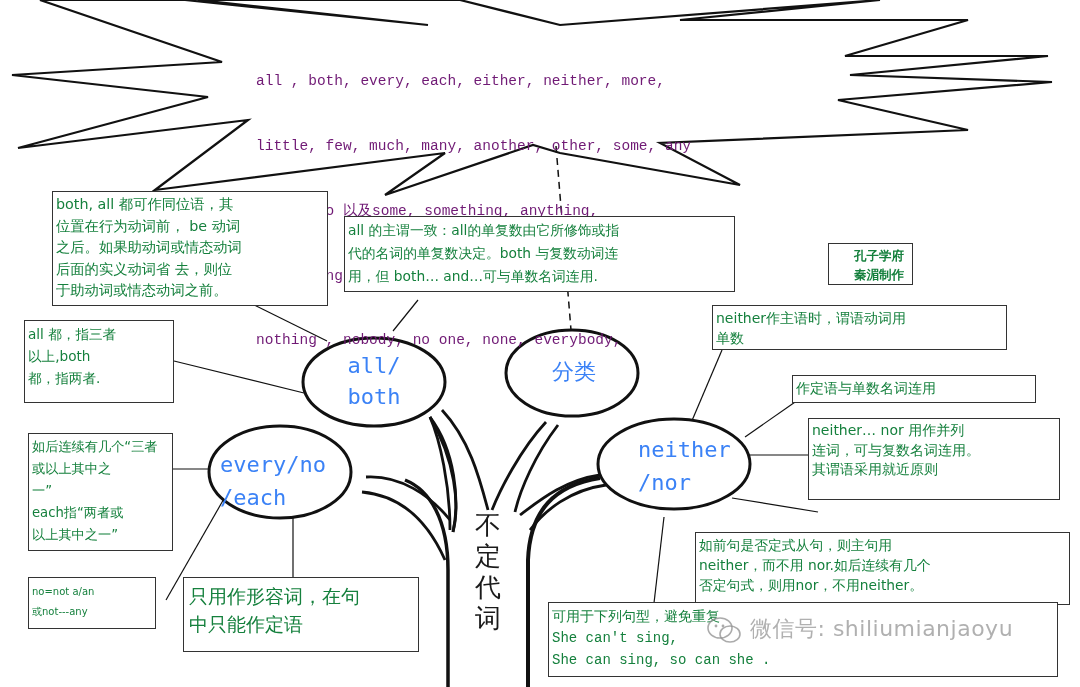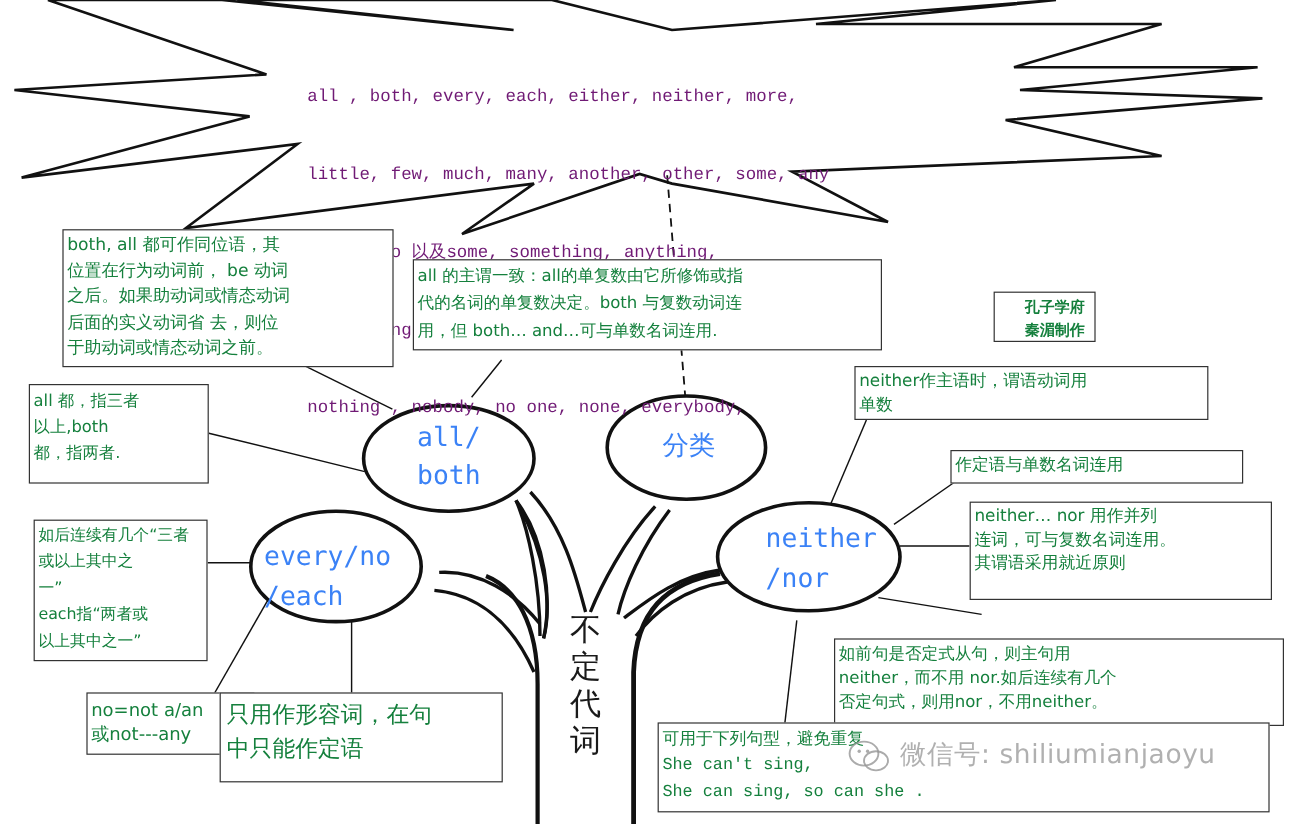--- a/index.html
+++ b/index.html
@@ -12,21 +12,21 @@
   .box { position: absolute; background: #fff; border: 1.6px solid #333; box-sizing: border-box;
          font-family: "DejaVu Sans", "Liberation Sans", sans-serif; color: #15803d;
          padding: 2px 3px; overflow: hidden; }
   .box .line { display: block; white-space: nowrap; }
   .b-both-all { left: 52px; top: 191px; width: 276px; height: 115px; font-size: 14.3px; line-height: 21.5px; }
   .b-agree { left: 344px; top: 216px; width: 391px; height: 76px; font-size: 13.8px; line-height: 23px; }
   .b-credit { left: 828px; top: 243px; width: 85px; height: 42px; font-size: 12.5px; line-height: 19px;
               font-weight: bold; border-width: 1.5px; padding-left: 25px; }
   .b-all-three { left: 24px; top: 320px; width: 150px; height: 83px; font-size: 13.6px; line-height: 22px; }
   .b-every-each { left: 28px; top: 433px; width: 145px; height: 118px; font-size: 13.2px; line-height: 22px; }
-  .b-no { left: 28px; top: 577px; width: 140px; height: 52px; font-size: 15px; line-height: 20px; padding-top: 4px; margin-left: 44px; }
+  .b-no { left: 28px; top: 577px; width: 128px; height: 52px; font-size: 10px; line-height: 20px; padding-top: 4px; }
   .b-adj { left: 183px; top: 577px; width: 236px; height: 75px; font-size: 19px; line-height: 28px; padding: 4px 5px; }
   .b-neither-subj { left: 712px; top: 305px; width: 295px; height: 45px; font-size: 14px; line-height: 20px; }
   .b-attr { left: 792px; top: 375px; width: 244px; height: 28px; font-size: 14px; line-height: 20px; }
   .b-nor-conj { left: 808px; top: 418px; width: 252px; height: 82px; font-size: 14px; line-height: 19.5px; }
   .b-neg-clause { left: 695px; top: 516px; width: 375px; height: 73px; font-size: 13.8px; line-height: 20px; margin-top: 16px; }
   .b-pattern { left: 548px; top: 602px; width: 510px; height: 75px; font-size: 14px; line-height: 22px; }
   .ellipse-label { position: absolute; text-align: center; font-family: "DejaVu Sans Mono", "Liberation Mono", monospace;
                    color: #3b82f6; }
   .lbl-allboth { left: 300px; top: 350px; width: 148px; font-size: 22px; line-height: 31px; }
   .lbl-class { left: 506px; top: 357px; width: 136px; font-family: "DejaVu Sans", sans-serif; font-size: 22px; line-height: 30px; }

